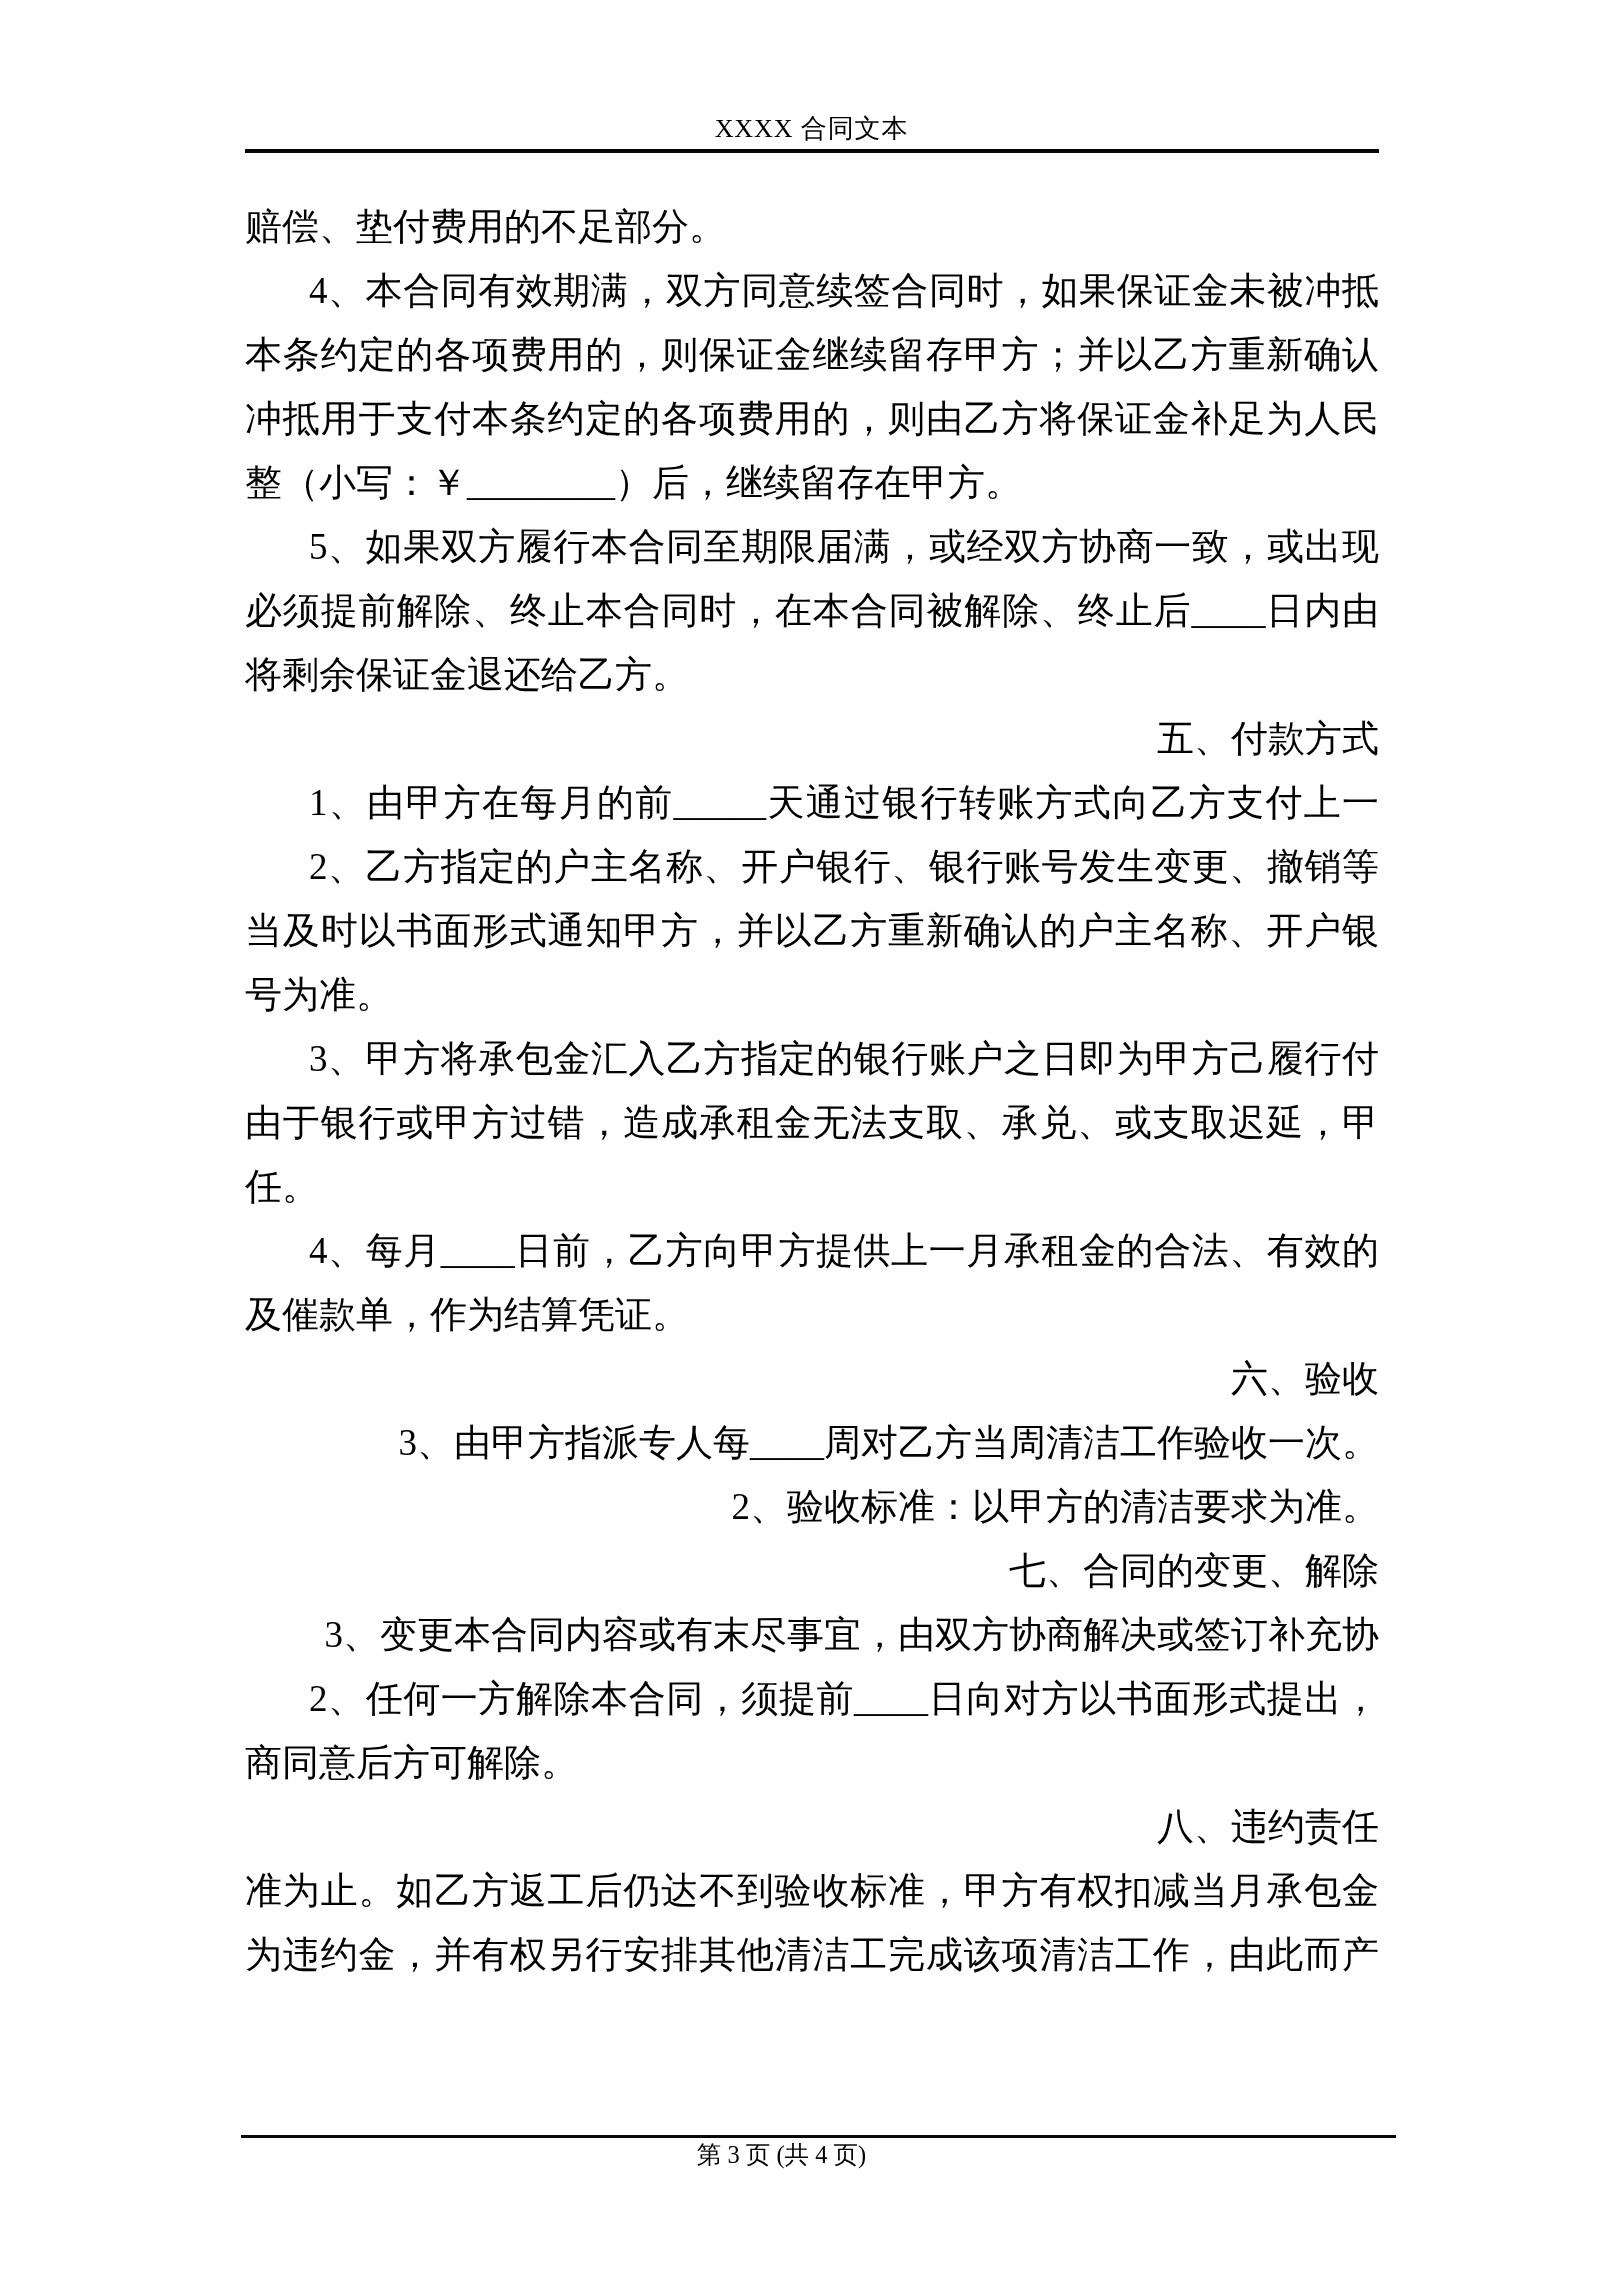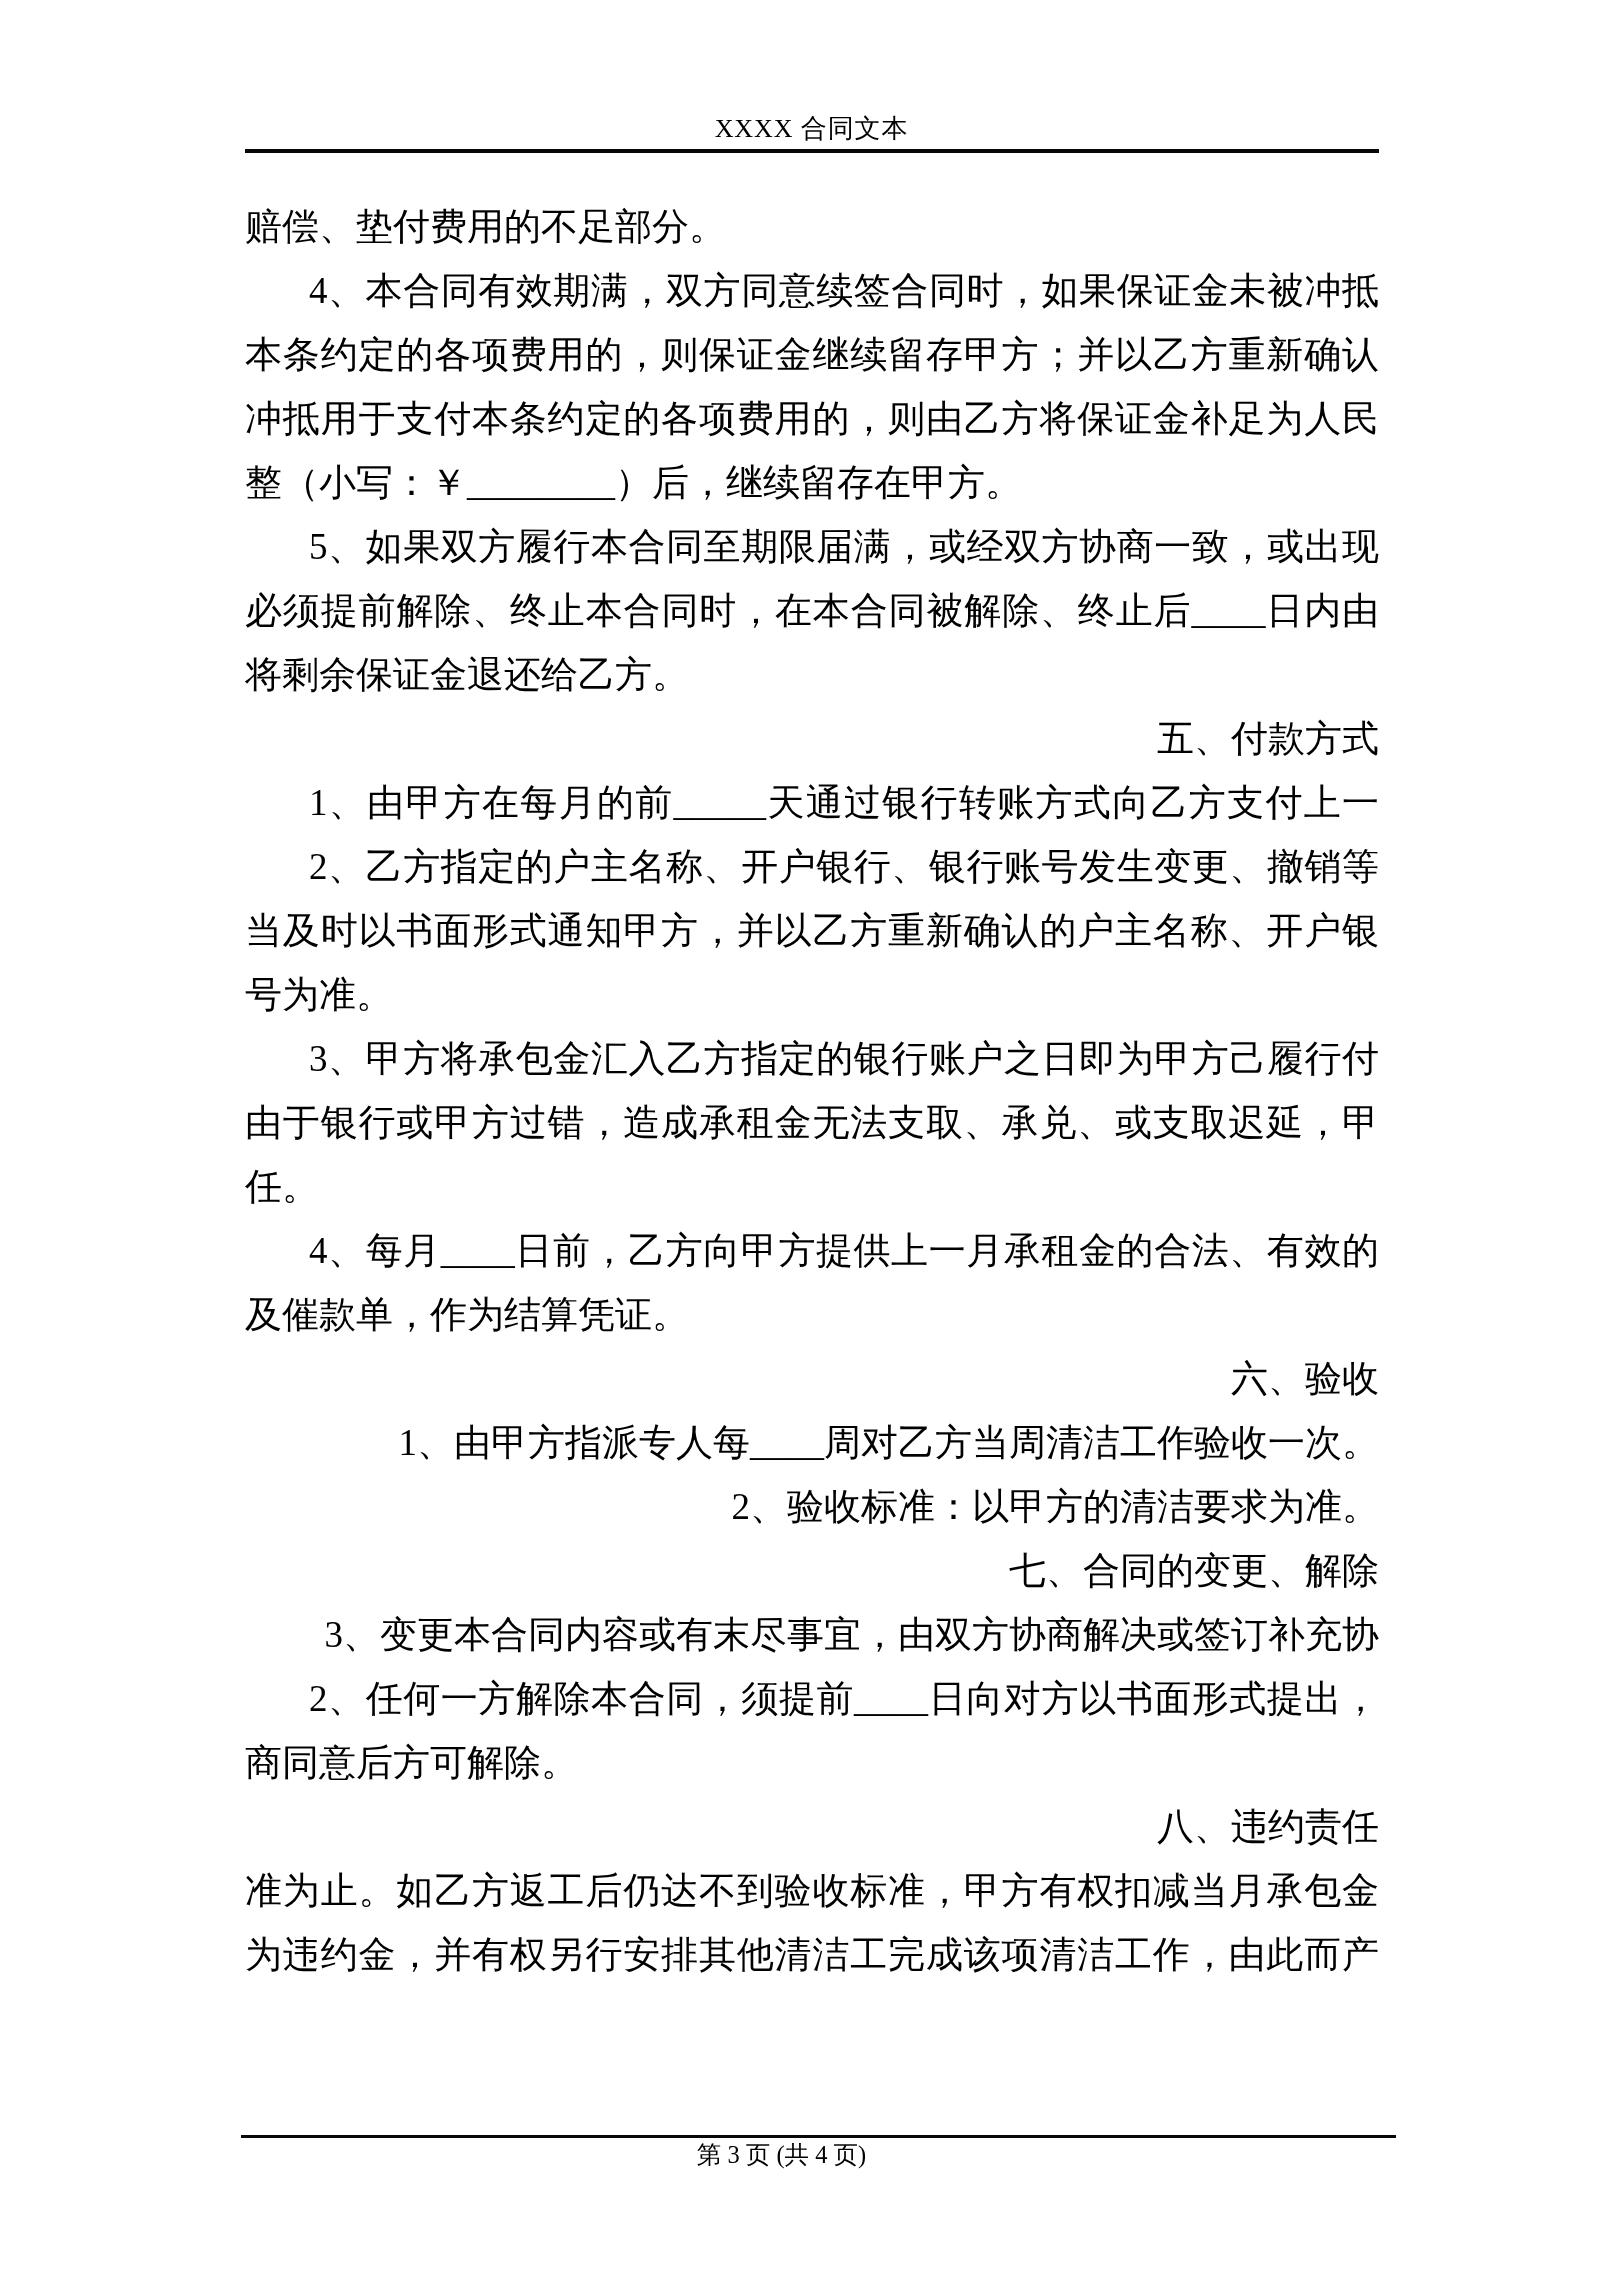--- a/index.html
+++ b/index.html
@@ -96,21 +96,21 @@
       <div class="line indent justify">1、由甲方在每月的前_____天通过银行转账方式向乙方支付上一月的承包金。</div>
       <div class="line indent justify">2、乙方指定的户主名称、开户银行、银行账号发生变更、撤销等事宜，应</div>
       <div class="line justify">当及时以书面形式通知甲方，并以乙方重新确认的户主名称、开户银行、银行账</div>
       <div class="line">号为准。</div>
       <div class="line indent justify">3、甲方将承包金汇入乙方指定的银行账户之日即为甲方己履行付款义务，</div>
       <div class="line justify">由于银行或甲方过错，造成承租金无法支取、承兑、或支取迟延，甲方不承担责</div>
       <div class="line">任。</div>
       <div class="line indent justify">4、每月____日前，乙方向甲方提供上一月承租金的合法、有效的正式发票</div>
       <div class="line">及催款单，作为结算凭证。</div>
       <div class="line indent">六、验收</div>
-      <div class="line indent">1、由甲方指派专人每____周对乙方当周清洁工作验收一次。</div>
+      <div class="line indent">3、由甲方指派专人每____周对乙方当周清洁工作验收一次。</div>
       <div class="line indent">2、验收标准：以甲方的清洁要求为准。</div>
       <div class="line indent">七、合同的变更、解除</div>
       <div class="line indent">3、变更本合同内容或有末尽事宜，由双方协商解决或签订补充协议。</div>
       <div class="line indent justify">2、任何一方解除本合同，须提前____日向对方以书面形式提出，经双方协</div>
       <div class="line">商同意后方可解除。</div>
       <div class="line indent">八、违约责任</div>
       <div class="line justify">准为止。如乙方返工后仍达不到验收标准，甲方有权扣减当月承包金的____%作</div>
       <div class="line justify">为违约金，并有权另行安排其他清洁工完成该项清洁工作，由此而产生的费用由</div>
     </div>
 

